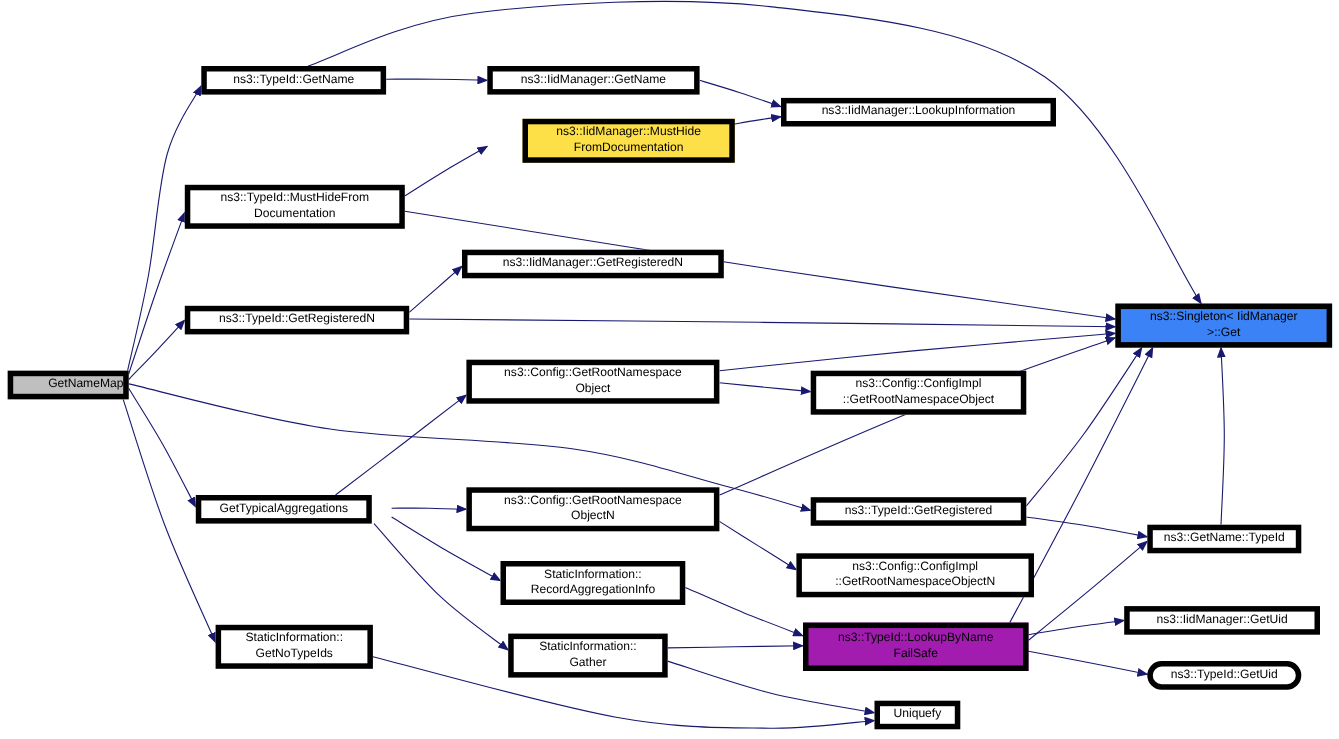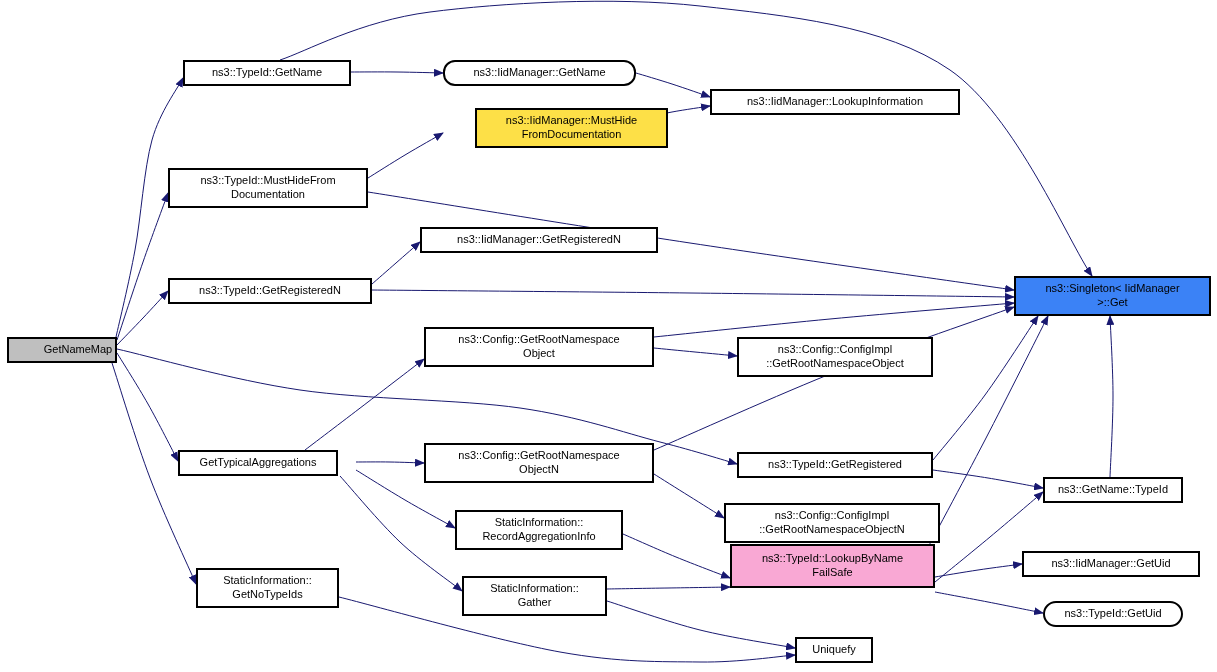--- a/index.html
+++ b/index.html
@@ -7,21 +7,21 @@
     position:relative;
     width:1217px;height:672px;
     background:#ffffff;
     font-family:"Liberation Sans", sans-serif;
     overflow:hidden;
   }
   .graph svg{position:absolute;left:0;top:0;}
   .node{
     position:absolute;
     box-sizing:border-box;
-    border:2px solid #c4b5fd;
+    border:5px solid #c4b5fd;
     background:#ffffff;
     color:#000000;
     display:flex;align-items:center;justify-content:center;
     text-align:center;
     font-size:11px;line-height:1.25;
     white-space:pre-line;
     cursor:pointer;
     z-index:2;
   }
   .node.hl{cursor:default;padding-left:32px;}
@@ -66,21 +66,21 @@
       <path d="M935,577 C942.2,575.8 963.5,572.2 978,570 C992.5,567.8 1014.7,565.0 1022,564" fill="none" stroke="#191970" stroke-width="1" marker-end="url(#arrow)"></path>
       <path d="M935,592 C943.8,593.7 970.0,598.5 988,602 C1006.0,605.5 1033.8,611.2 1043,613" fill="none" stroke="#191970" stroke-width="1" marker-end="url(#arrow)"></path>
       <path d="M935,582 C944.2,574.5 972.0,552.0 990,537 C1008.0,522.0 1034.2,499.5 1043,492" fill="none" stroke="#191970" stroke-width="1" marker-end="url(#arrow)"></path>
       <path d="M933,460 C941.7,449.2 967.5,419.0 985,395 C1002.5,371.0 1029.2,329.2 1038,316" fill="none" stroke="#191970" stroke-width="1" marker-end="url(#arrow)"></path>
       <path d="M933,470 C942.2,471.3 969.7,475.0 988,478 C1006.3,481.0 1033.8,486.3 1043,488" fill="none" stroke="#191970" stroke-width="1" marker-end="url(#arrow)"></path>
       <path d="M1110,477 C1110.5,463.5 1113.0,422.8 1113,396 C1113.0,369.2 1110.5,329.3 1110,316" fill="none" stroke="#191970" stroke-width="1" marker-end="url(#arrow)"></path>
     </svg>
   <div>
       <div class="node hl" style="left: 7px; top: 337px; width: 110px; height: 26px; background: rgb(191, 191, 191); border-color: rgb(0, 0, 0); color: rgb(0, 0, 0);">GetNameMap</div>
       <div class="node" style="left: 183px; top: 60px; width: 168px; height: 26px; background: rgb(255, 255, 255); border-color: rgb(0, 0, 0); color: rgb(0, 0, 0);">ns3::TypeId::GetName</div>
-      <div class="node" style="left: 443px; top: 60px; width: 193px; height: 26px; background: rgb(255, 255, 255); border-color: rgb(0, 0, 0); color: rgb(0, 0, 0); border-radius: 12px;">ns3::IidManager::GetName</div>
+      <div class="node" style="left: 443px; top: 60px; width: 193px; height: 26px; background: rgb(255, 255, 255); border-color: rgb(0, 0, 0); color: rgb(0, 0, 0);">ns3::IidManager::GetName</div>
       <div class="node" style="left: 710px; top: 89px; width: 250px; height: 26px; background: rgb(255, 255, 255); border-color: rgb(0, 0, 0); color: rgb(0, 0, 0);">ns3::IidManager::LookupInformation</div>
       <div class="node" style="left: 443px; top: 108px; width: 193px; height: 40px; background: #fde047; border-color: rgb(0, 0, 0); color: rgb(0, 0, 0); margin-left: 32px;">ns3::IidManager::MustHide
 FromDocumentation</div>
       <div class="node" style="left: 168px; top: 168px; width: 200px; height: 40px; background: rgb(255, 255, 255); border-color: rgb(0, 0, 0); color: rgb(0, 0, 0);">ns3::TypeId::MustHideFrom
 Documentation</div>
       <div class="node" style="left: 420px; top: 227px; width: 238px; height: 26px; background: rgb(255, 255, 255); border-color: rgb(0, 0, 0); color: rgb(0, 0, 0);">ns3::IidManager::GetRegisteredN</div>
       <div class="node" style="left: 168px; top: 278px; width: 204px; height: 26px; background: rgb(255, 255, 255); border-color: rgb(0, 0, 0); color: rgb(0, 0, 0);">ns3::TypeId::GetRegisteredN</div>
       <div class="node" style="left: 1014px; top: 276px; width: 197px; height: 40px; background: #3b82f6; border-color: rgb(0, 0, 0); color: rgb(0, 0, 0);">ns3::Singleton&lt; IidManager
 &gt;::Get</div>
       <div class="node" style="left: 424px; top: 327px; width: 230px; height: 40px; background: rgb(255, 255, 255); border-color: rgb(0, 0, 0); color: rgb(0, 0, 0);">ns3::Config::GetRootNamespace
@@ -93,19 +93,19 @@
       <div class="node" style="left: 737px; top: 452px; width: 196px; height: 26px; background: rgb(255, 255, 255); border-color: rgb(0, 0, 0); color: rgb(0, 0, 0);">ns3::TypeId::GetRegistered</div>
       <div class="node" style="left: 724px; top: 503px; width: 216px; height: 40px; background: rgb(255, 255, 255); border-color: rgb(0, 0, 0); color: rgb(0, 0, 0);">ns3::Config::ConfigImpl
 ::GetRootNamespaceObjectN</div>
       <div class="node" style="left: 455px; top: 510px; width: 168px; height: 40px; background: rgb(255, 255, 255); border-color: rgb(0, 0, 0); color: rgb(0, 0, 0);">StaticInformation::
 RecordAggregationInfo</div>
       <div class="node" style="left: 1043px; top: 477px; width: 140px; height: 26px; background: rgb(255, 255, 255); border-color: rgb(0, 0, 0); color: rgb(0, 0, 0);">ns3::GetName::TypeId</div>
       <div class="node" style="left: 196px; top: 568px; width: 143px; height: 40px; background: rgb(255, 255, 255); border-color: rgb(0, 0, 0); color: rgb(0, 0, 0);">StaticInformation::
 GetNoTypeIds</div>
       <div class="node" style="left: 462px; top: 576px; width: 145px; height: 40px; background: rgb(255, 255, 255); border-color: rgb(0, 0, 0); color: rgb(0, 0, 0);">StaticInformation::
 Gather</div>
-      <div class="node" style="left: 730px; top: 544px; width: 205px; height: 44px; background: #f9a8d4; border-color: rgb(0, 0, 0); color: rgb(0, 0, 0);">ns3::TypeId::LookupByName
+      <div class="node" style="left: 730px; top: 566px; width: 205px; height: 44px; background: #a21caf; border-color: rgb(0, 0, 0); color: rgb(0, 0, 0);">ns3::TypeId::LookupByName
 FailSafe</div>
       <div class="node" style="left: 1022px; top: 551px; width: 178px; height: 26px; background: rgb(255, 255, 255); border-color: rgb(0, 0, 0); color: rgb(0, 0, 0);">ns3::IidManager::GetUid</div>
       <div class="node" style="left: 1043px; top: 601px; width: 140px; height: 26px; background: rgb(255, 255, 255); border-color: rgb(0, 0, 0); color: rgb(0, 0, 0); border-radius: 13px;">ns3::TypeId::GetUid</div>
       <div class="node" style="left: 795px; top: 637px; width: 78px; height: 26px; background: rgb(255, 255, 255); border-color: rgb(0, 0, 0); color: rgb(0, 0, 0);">Uniquefy</div>
     </div>
 </div>
 
 </body></html>

